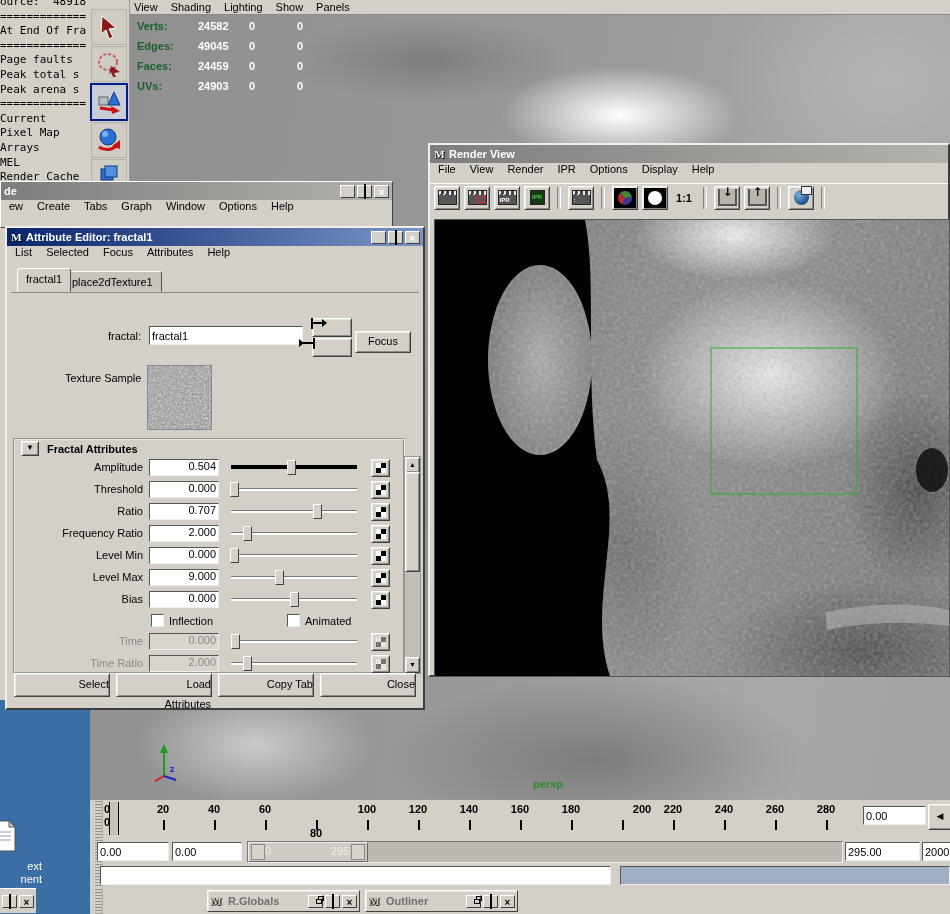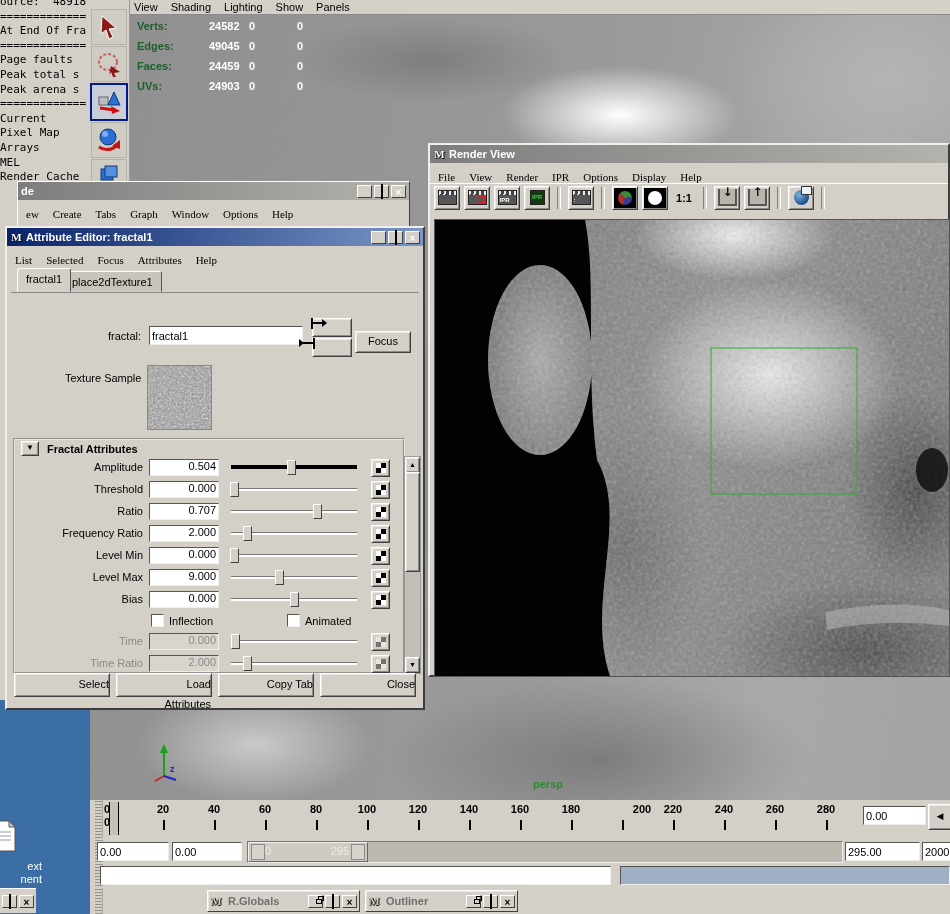--- a/index.html
+++ b/index.html
@@ -14,21 +14,21 @@
   .gl-close{font:bold 10px/11px "Liberation Sans",sans-serif;}
   .gl-restore{position:relative;width:9px;height:9px;margin:1px auto 0;}
   .gl-restore:before{content:"";position:absolute;left:2px;top:0;width:6px;height:5px;border:1px solid #000;box-sizing:border-box;}
   .gl-restore:after{content:"";position:absolute;left:0;top:3px;width:6px;height:5px;border:1px solid #000;background:#d4d0c8;box-sizing:border-box;}
   .titlebar{height:18px;display:flex;align-items:center;padding:0 3px;color:#fff;font-weight:bold;}
   .titlebar.active{background:linear-gradient(90deg,var(--title-a-l),var(--title-a-r));}
   .titlebar.inactive{background:linear-gradient(90deg,#7d7d7d,#b4b2ac);}
   .mlogo{display:inline-block;width:13px;height:13px;margin-right:3px;text-align:center;
          font:bold 11px/13px "Liberation Serif",serif;color:#fff;text-shadow:0 0 1px #000,1px 1px 0 #000;}
   .mlogo.dark{color:#d4d0c8;text-shadow:0 0 1px #000,1px 0 0 #000,0 1px 0 #000;}
-  .menurow{display:flex;align-items:flex-end;gap:14px;padding:0 8px;height:20px;font-family:Liberation Serif, serif;}
+  .menurow{display:flex;align-items:flex-start;gap:14px;padding:0 8px;height:20px;}
   .menuitem{cursor:default;}
   .spacer{flex:1;}
   
   #script-col{position:absolute;left:0;top:0;width:88px;height:183px;overflow:hidden;background:#d4d0c8;}
   .scr-line{font-family:"DejaVu Sans Mono",monospace;font-size:11px;line-height:14.6px;white-space:pre;}
   
   #toolbox{position:absolute;left:88px;top:0;width:42px;height:190px;background:#d4d0c8;border-right:1px solid #9a9a9a;padding-top:8px;box-sizing:border-box;}
   .tool{width:34px;height:34px;margin:1px auto;background:#cfccc4;border:1px solid #b5b2aa;display:flex;align-items:center;justify-content:center;}
   .tool.sel{border:2px solid #001a8c;background:#c9cdd6;}
   
@@ -40,32 +40,32 @@
       radial-gradient(420px 320px at 562px 450px,rgba(60,60,60,.47),rgba(60,60,60,0) 72%),
       radial-gradient(180px 90px at 167px 745px,rgba(237,237,237,.6),rgba(237,237,237,0) 65%),
       radial-gradient(300px 120px at 512px 760px,rgba(85,85,85,.47),rgba(85,85,85,0) 70%),
       radial-gradient(220px 140px at 800px 80px,rgba(181,181,181,.9),rgba(181,181,181,0) 75%),
       linear-gradient(100deg,#8f8f8f,#9a9a9a 55%,#a9a9a9 80%,#a3a3a3);}
   #vp-menubar{position:absolute;left:0;top:0;width:100%;height:15px;background:#d4d0c8;border-bottom:1px solid #8a8a8a;
       display:flex;gap:13px;align-items:center;padding-left:46px;box-sizing:border-box;}
   #hud{position:absolute;left:49px;top:20px;}
   .hud-row{position:relative;height:20px;width:230px;font-weight:bold;}
   .hud-label{position:absolute;left:0;color:var(--hud-label);}
-  .hud-c1{position:absolute;left:72px;color:#fff;}
+  .hud-c1{position:absolute;left:61px;color:#fff;}
   .hud-c2{position:absolute;left:112px;color:#fff;}
   .hud-c3{position:absolute;left:160px;color:#fff;}
   #persp-label{position:absolute;left:440px;top:778px;width:40px;text-align:center;font-weight:bold;color:var(--persp);}
   #axis{position:absolute;left:60px;top:740px;}
   
   #desktop{position:absolute;left:0;top:700px;width:90px;height:214px;background:var(--desktop);}
   #desk-icon{position:absolute;left:-9px;top:120px;}
   .desk-label{position:absolute;left:0;width:42px;color:#fff;text-align:right;}
   #frag-win{position:absolute;left:0;top:188px;width:36px;height:24px;background:#d4d0c8;border-top:1px solid #fff;display:flex;align-items:center;}
   
-  #hypershade{position:absolute;left:17px;top:181px;width:393px;height:47px;background:#d4d0c8;border:1px solid;border-color:#fff #404040 #404040 #fff;box-sizing:border-box;}
+  #hypershade{position:absolute;left:0;top:181px;width:393px;height:47px;background:#d4d0c8;border:1px solid;border-color:#fff #404040 #404040 #fff;box-sizing:border-box;}
   
   #ae{position:absolute;left:5px;top:226px;width:420px;height:484px;background:#d4d0c8;
       border:2px solid;border-color:#f0efec #3d3d3d #3d3d3d #f0efec;box-sizing:border-box;}
   #ae-tabs{position:relative;height:26px;border-bottom:1px solid #888;margin:0 4px;}
   .tab{position:absolute;bottom:0;background:#d4d0c8;border:1px solid;border-color:#fff #555 #d4d0c8 #fff;border-radius:3px 3px 0 0;padding:0 8px;line-height:20px;}
   .tab.active{height:22px;z-index:2;}
   .tab.back{height:19px;background:#c8c4bc;}
   #ae-node-row{position:absolute;left:0;top:96px;width:100%;height:60px;}
   #ae-node-label{position:absolute;right:282px;top:6px;}
   #ae-node-field{position:absolute;left:142px;top:2px;width:148px;height:17px;}
@@ -278,21 +278,21 @@
     <div id="ruler">
       <div id="cur-marker"></div>
       <div id="origin-num">0</div>
       <div id="origin-num2">0</div>
     <span class="tick-num" style="left: 60px;">20</span>
         <div class="tick-mark" style="left: 60px;"></div>
         <span class="tick-num" style="left: 111px;">40</span>
         <div class="tick-mark" style="left: 111px;"></div>
         <span class="tick-num" style="left: 162px;">60</span>
         <div class="tick-mark" style="left: 162px;"></div>
-        <span class="tick-num" style="left: 213px;">80</span>
+        <span class="tick-num" style="left: 213px; margin-top: 24px;">80</span>
         <div class="tick-mark" style="left: 213px;"></div>
         <span class="tick-num" style="left: 264px;">100</span>
         <div class="tick-mark" style="left: 264px;"></div>
         <span class="tick-num" style="left: 315px;">120</span>
         <div class="tick-mark" style="left: 315px;"></div>
         <span class="tick-num" style="left: 366px;">140</span>
         <div class="tick-mark" style="left: 366px;"></div>
         <span class="tick-num" style="left: 417px;">160</span>
         <div class="tick-mark" style="left: 417px;"></div>
         <span class="tick-num" style="left: 468px;">180</span>

